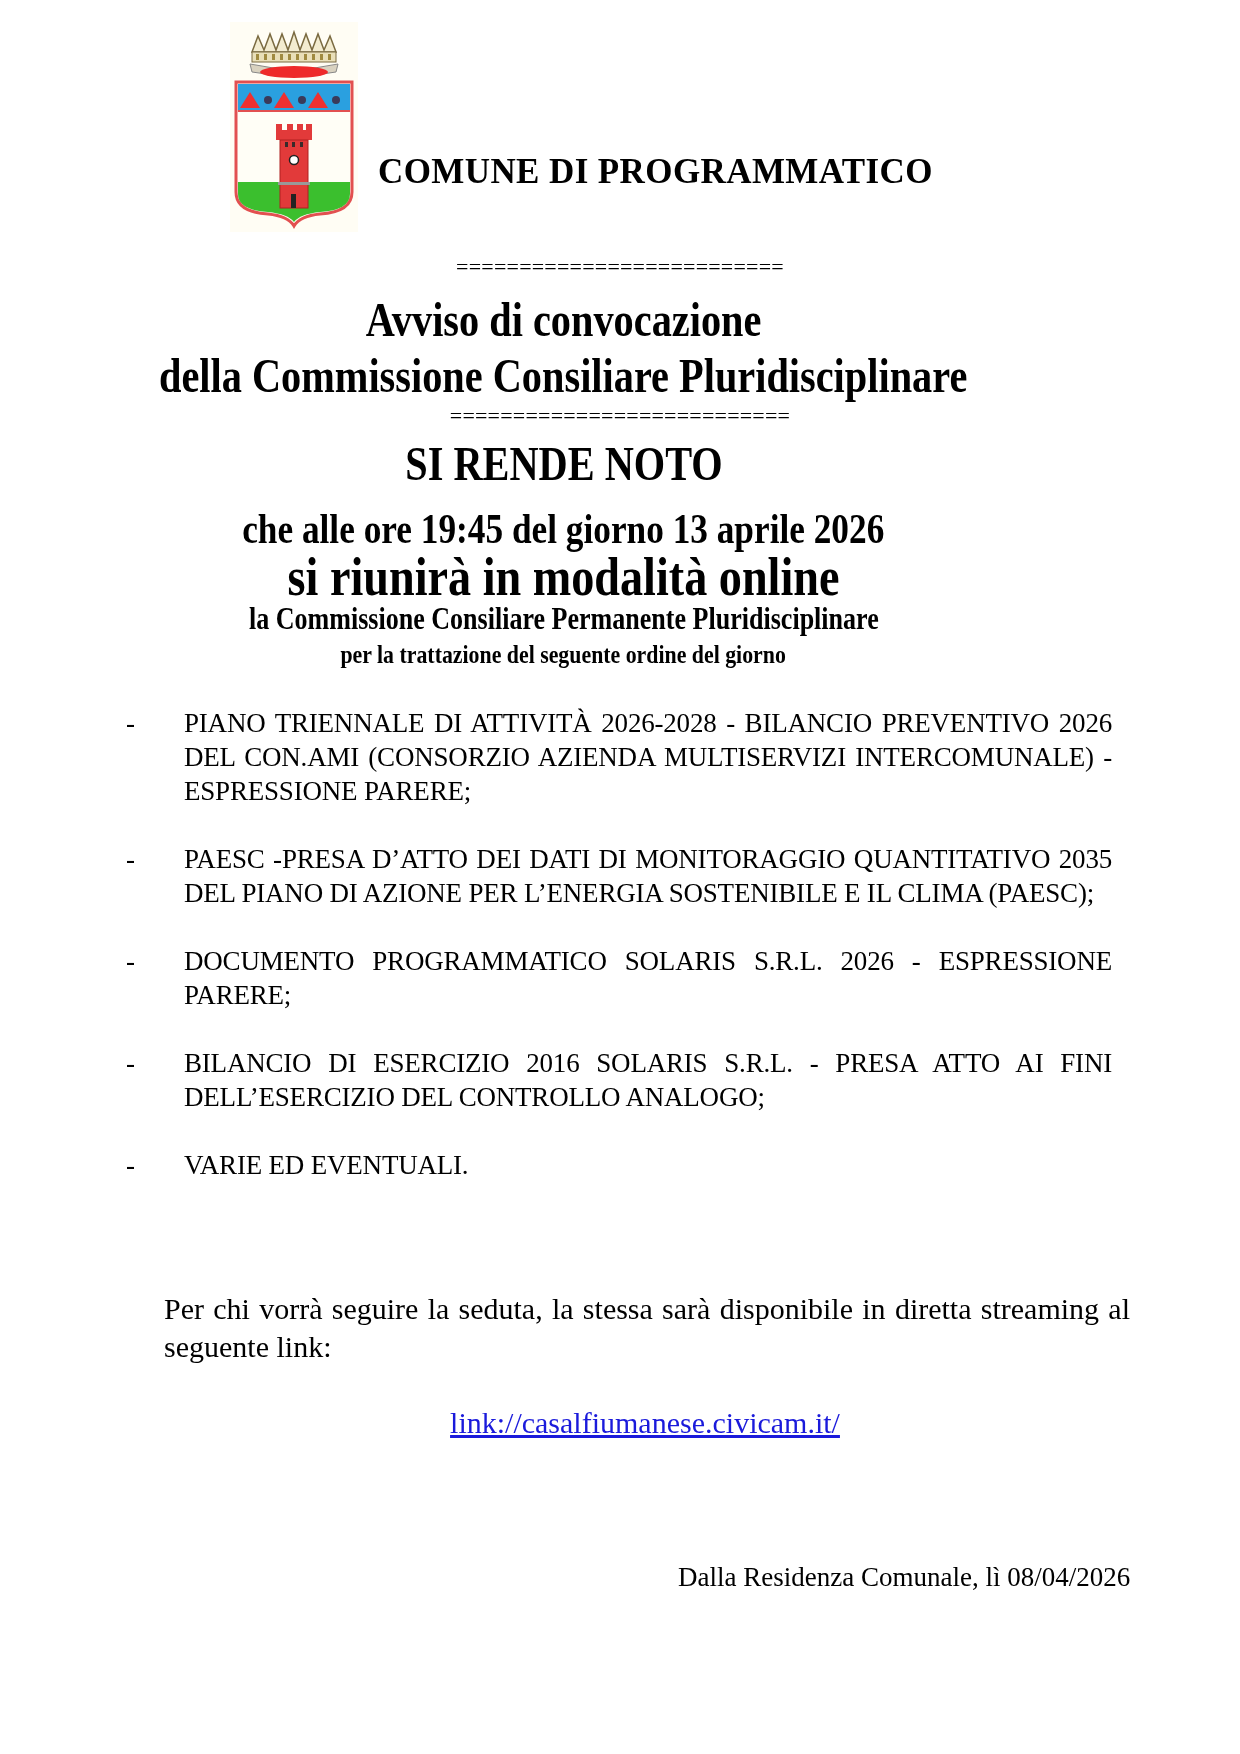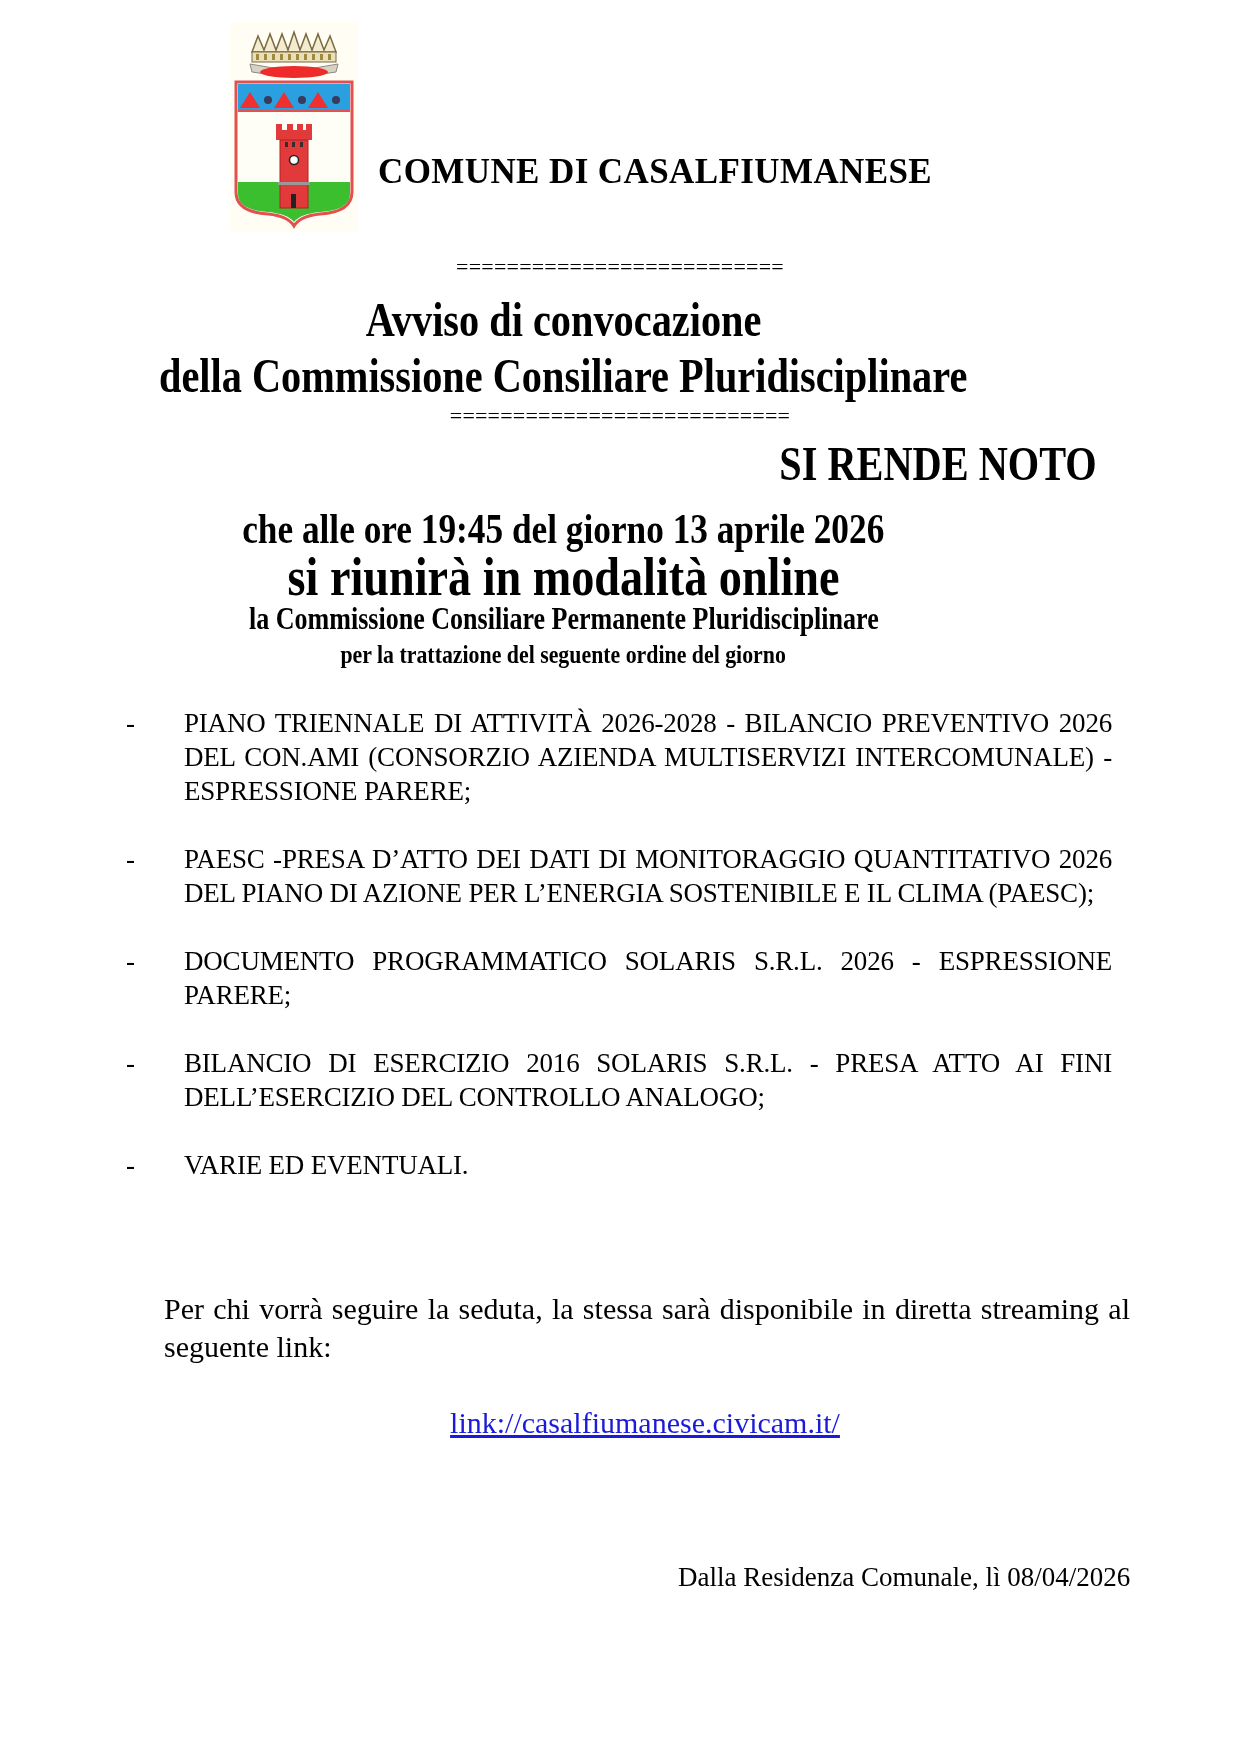--- a/index.html
+++ b/index.html
@@ -13,21 +13,21 @@
 
     .sep { left: 0; width: 1240px; text-align: center; font-family: "Liberation Serif", serif; font-size: 22px; line-height: 1; letter-spacing: 0.2px; white-space: nowrap; }
     .sep1 { top: 256px; }
     .sep2 { top: 405px; }
 
     .condensed { display: inline-block; transform: scaleX(0.84); transform-origin: center; white-space: nowrap; font-weight: bold; }
     .ctr { left: 0; width: 1127px; text-align: center; }
 
     .t1 { top: 292px; font-size: 48px; line-height: 56px; }
     .t2 { top: 348px; font-size: 48px; line-height: 56px; }
-    .srn { top: 436px; font-size: 48px; line-height: 56px; text-align: right; }
+    .srn { top: 436px; font-size: 48px; line-height: 56px; }
     .l1 { top: 505px; font-size: 42px; line-height: 48px; }
     .l2 { top: 553px; font-size: 55px; line-height: 48px; }
     .l3 { top: 601px; font-size: 31px; line-height: 36px; }
     .l4 { top: 640px; font-size: 26px; line-height: 30px; }
 
     
     .agenda { left: 122px; top: 706px; width: 990px; margin: 0; padding: 0; list-style: none; }
     .agenda li { display: flex; font-size: 27px; line-height: 34px; margin-bottom: 34px; }
     .agenda .dash { width: 42px; flex: 0 0 42px; padding-left: 4px; }
     .agenda .txt { flex: 1; text-align: justify; text-align-last: left; letter-spacing: -0.2px; margin-left: 16px; }
@@ -85,21 +85,21 @@
       <rect x="55" y="120" width="3" height="5" fill="#3a2a2a"></rect>
         <rect x="62" y="120" width="3" height="5" fill="#3a2a2a"></rect>
         <rect x="70" y="120" width="3" height="5" fill="#3a2a2a"></rect>
       <circle cx="64" cy="138" r="4.5" fill="#fff" stroke="#222" stroke-width="1.5"></circle>
       <rect x="48" y="160" width="32" height="3" fill="#999"></rect>
       <rect x="61" y="172" width="5" height="14" fill="#222"></rect>
     </g>
   </svg>
 </div>
 
-<div class="abs muni">COMUNE DI CASALFIUMANESE</div>
+<div class="abs muni">COMUNE DI PROGRAMMATICO</div>
 
 <div class="abs sep sep1">==========================</div>
 
 <div class="abs ctr t1">
   <span class="condensed">Avviso di convocazione</span>
 </div>
 <div class="abs ctr t2">
   <span class="condensed">della Commissione Consiliare Pluridisciplinare</span>
 </div>
 
@@ -121,21 +121,21 @@
   <span class="condensed">per la trattazione del seguente ordine del giorno</span>
 </div>
 
 <ul class="abs agenda">
   <li>
     <span class="dash">-</span>
     <span class="txt">PIANO TRIENNALE DI ATTIVITÀ 2026-2028 - BILANCIO PREVENTIVO 2026 DEL CON.AMI (CONSORZIO AZIENDA MULTISERVIZI INTERCOMUNALE) - ESPRESSIONE PARERE;</span>
   </li>
   <li>
     <span class="dash">-</span>
-    <span class="txt">PAESC -PRESA D’ATTO DEI DATI DI MONITORAGGIO QUANTITATIVO 2026 DEL PIANO DI AZIONE PER L’ENERGIA SOSTENIBILE E IL CLIMA (PAESC);</span>
+    <span class="txt">PAESC -PRESA D’ATTO DEI DATI DI MONITORAGGIO QUANTITATIVO 2035 DEL PIANO DI AZIONE PER L’ENERGIA SOSTENIBILE E IL CLIMA (PAESC);</span>
   </li>
   <li>
     <span class="dash">-</span>
     <span class="txt">DOCUMENTO PROGRAMMATICO SOLARIS S.R.L. 2026 - ESPRESSIONE PARERE;</span>
   </li>
   <li>
     <span class="dash">-</span>
     <span class="txt">BILANCIO DI ESERCIZIO 2016 SOLARIS S.R.L. - PRESA ATTO AI FINI DELL’ESERCIZIO DEL CONTROLLO ANALOGO;</span>
   </li>
   <li>

